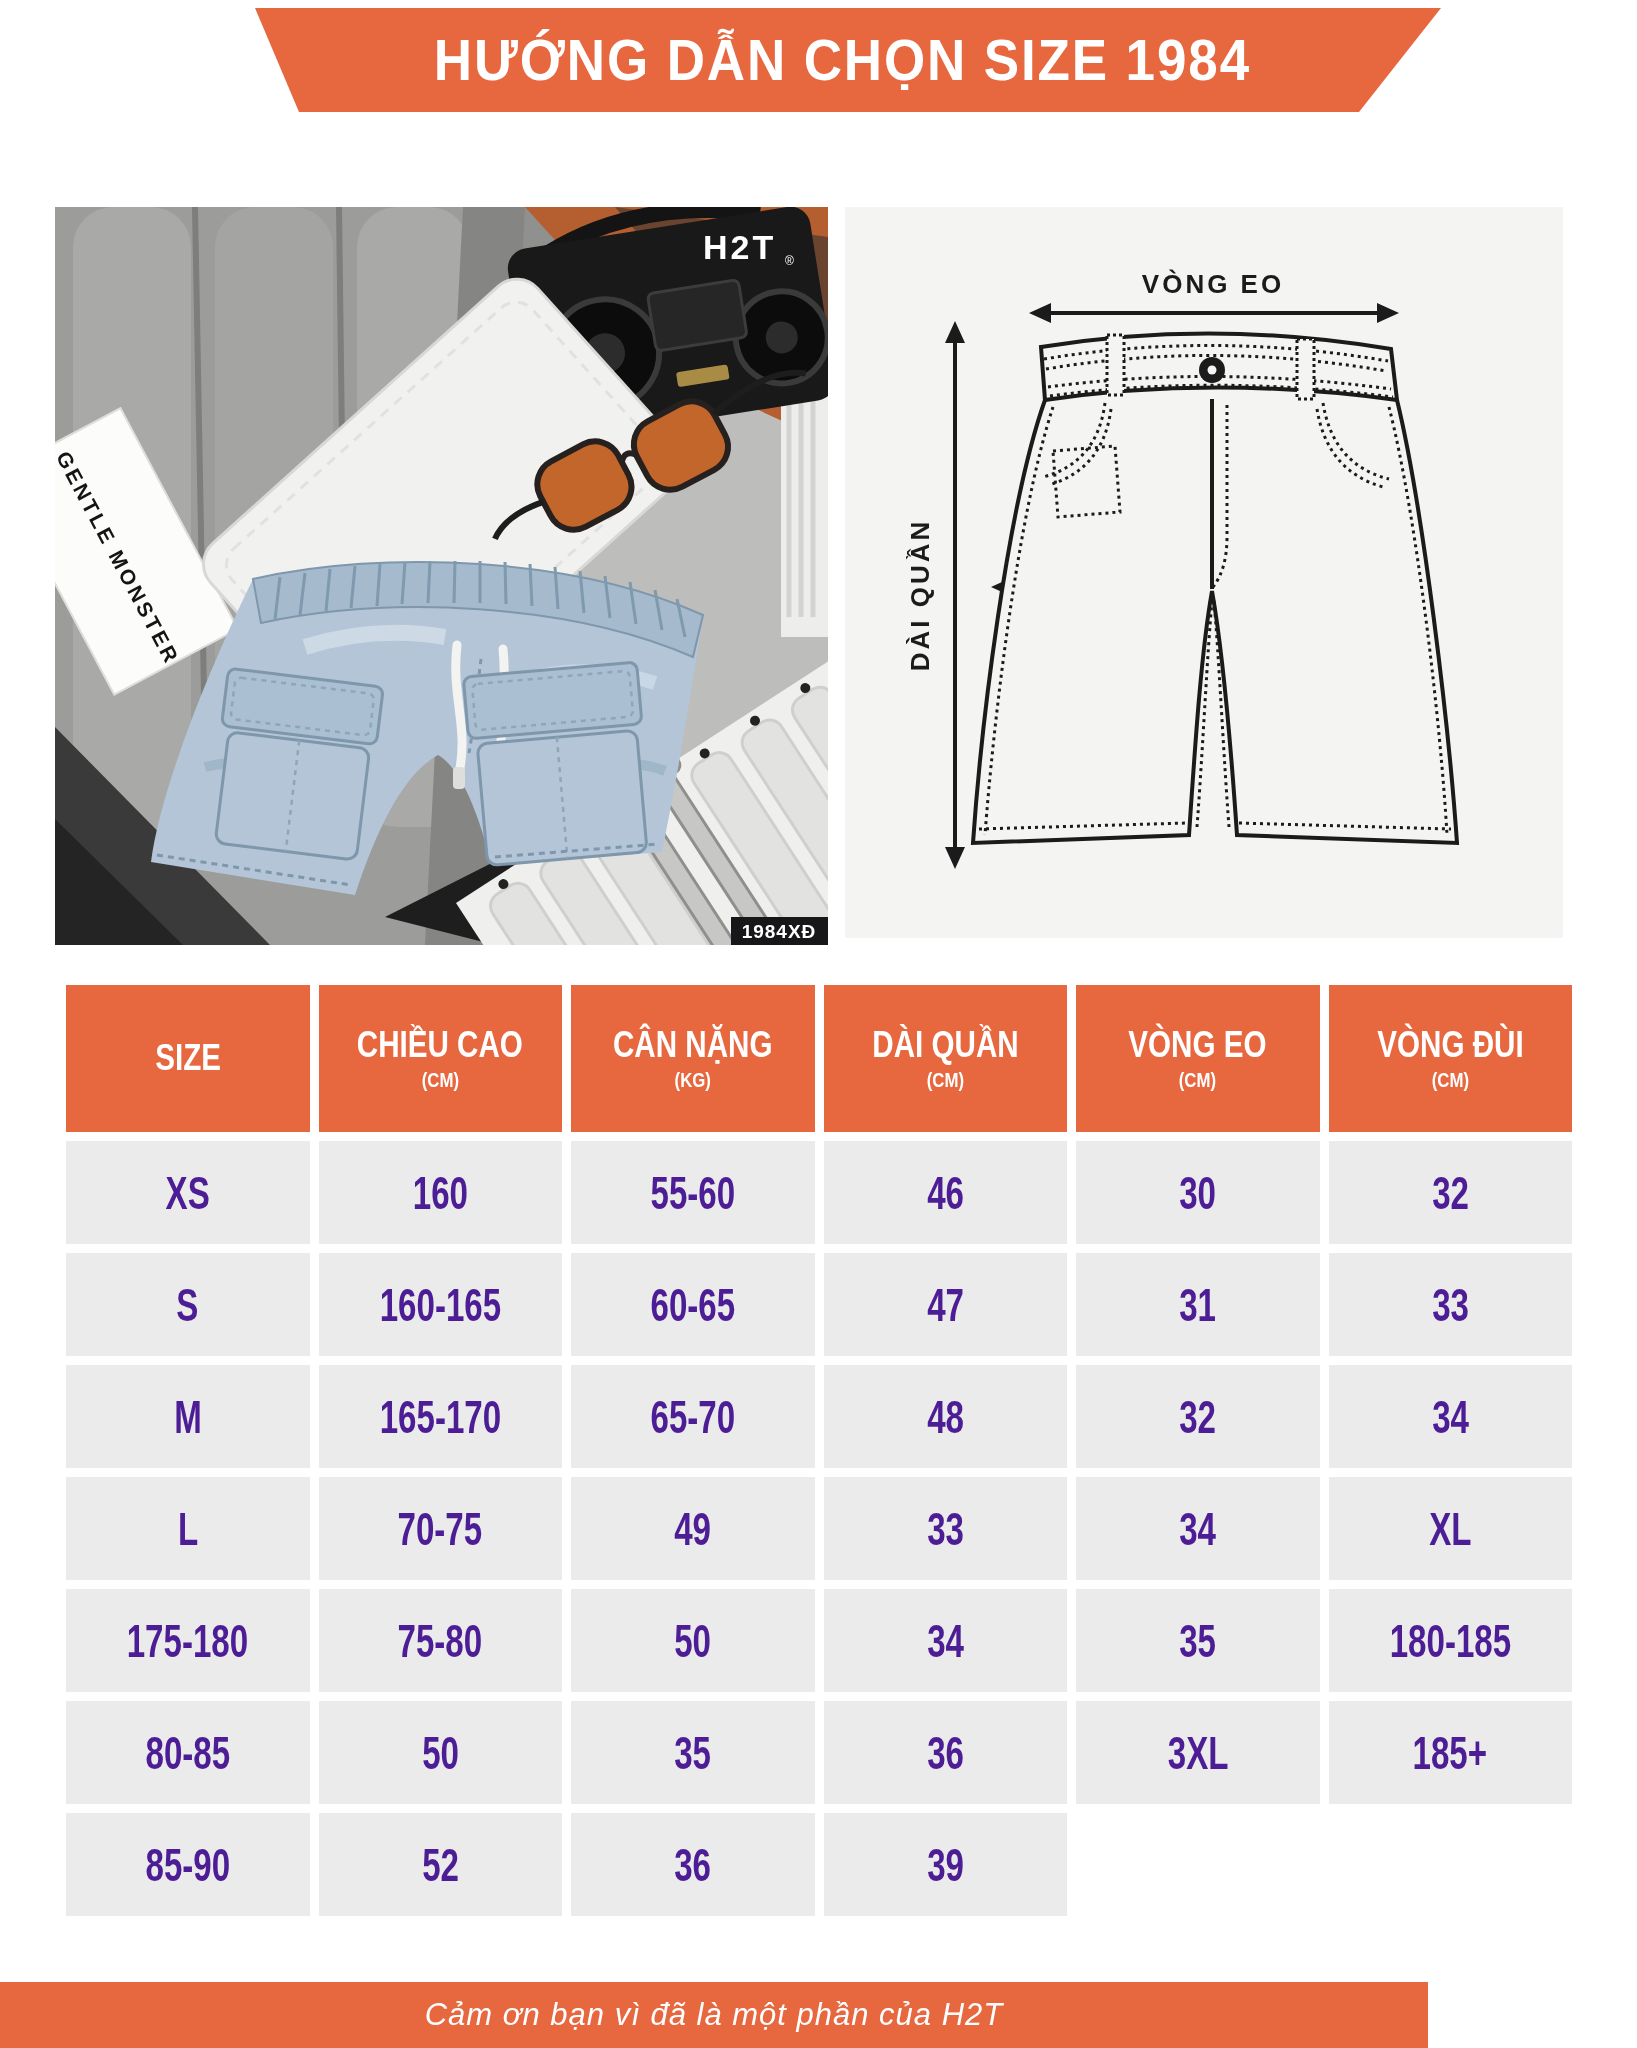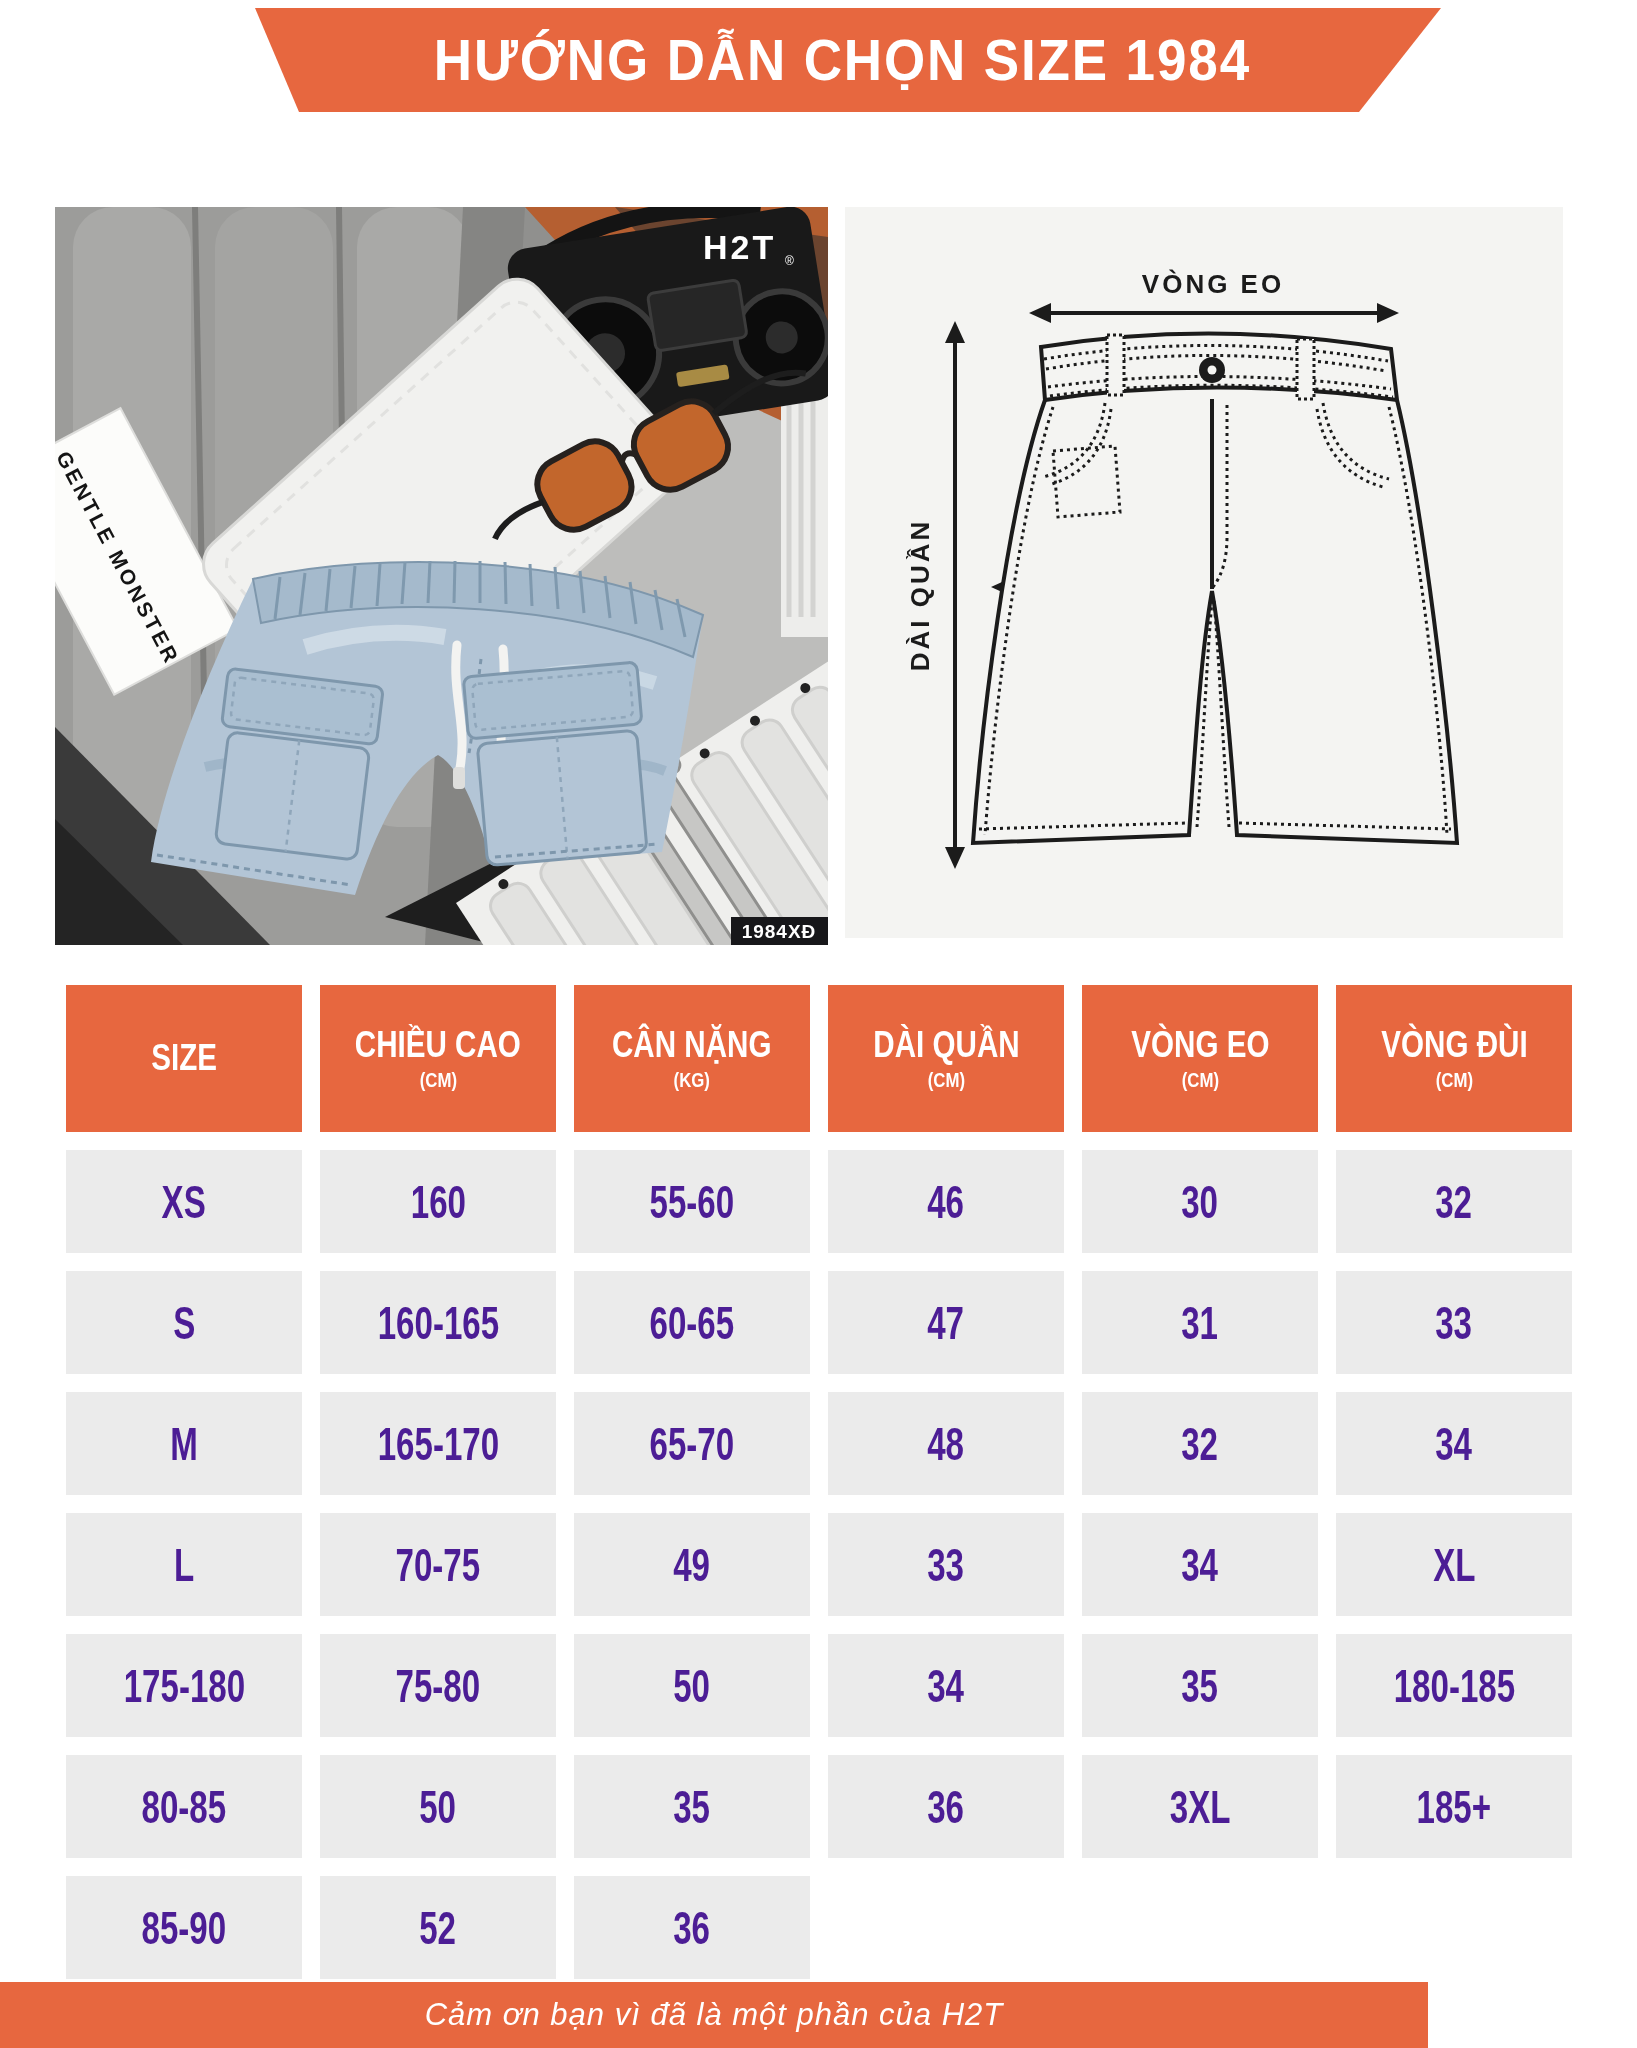--- a/index.html
+++ b/index.html
@@ -24,21 +24,21 @@
 
   
   .diagram{position:absolute;left:845px;top:207px;width:718px;height:731px;background:#F4F4F2;overflow:hidden;}
   .diagram svg{display:block;}
   .diag-label{font-family:"Liberation Sans",sans-serif;font-weight:700;font-size:26px;letter-spacing:3px;fill:#1b1b1b;}
 
   
   .size-table{
     position:absolute;left:66px;top:985px;width:1506px;
     display:grid;grid-template-columns:repeat(6,1fr);
-    grid-template-rows:147px repeat(7,103px);gap:18px;
+    grid-template-rows:147px repeat(7,103px);gap:9px;
   }
   .th{
     background:#E7673F;color:#ffffff;display:flex;flex-direction:column;
     align-items:center;justify-content:center;line-height:1.05;
   }
   .th .lbl{font-size:37px;font-weight:700;display:inline-block;transform:scaleX(.8);white-space:nowrap;}
   .th .unit{font-size:21px;font-weight:700;display:inline-block;transform:scaleX(.8);margin-top:4px;}
   .td{
     background:#EBEBEB;color:#4c1d95;display:flex;align-items:center;justify-content:center;
     font-size:46px;font-weight:700;
@@ -412,19 +412,22 @@
       </div>
     <div class="td">
         <span>85-90</span>
       </div>
     <div class="td">
         <span>52</span>
       </div>
     <div class="td">
         <span>36</span>
       </div>
+    <div class="td">
+        <span>39</span>
+      </div>
   </div>
 
   <div class="footer">
     <div class="footer-text">Cảm ơn bạn vì đã là một phần của H2T</div>
   </div>
 
 </div>
 
 </body></html>

